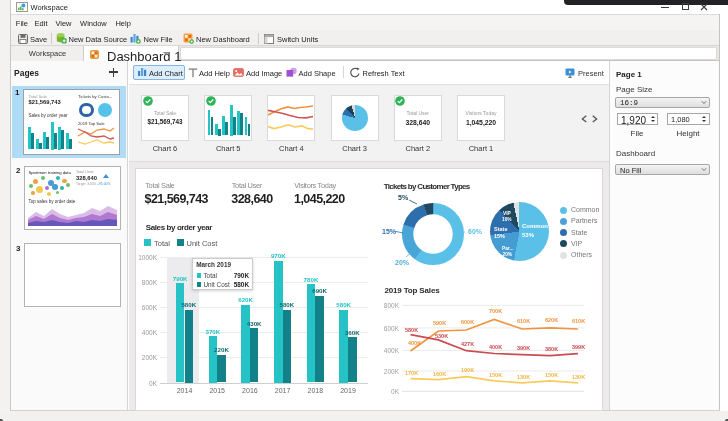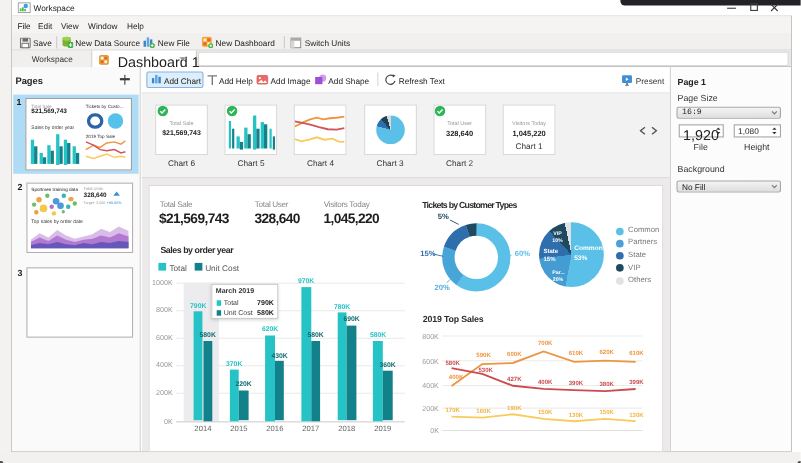--- a/index.html
+++ b/index.html
@@ -216,21 +216,21 @@
   <div class="abs" style="left:204.2px;top:95px;width:48px;height:46px;background:#fff;border:1px solid #d9d9d9;"></div>
   <div class="abs" style="left:267.4px;top:95px;width:48px;height:46px;background:#fff;border:1px solid #d9d9d9;"></div>
   <div class="abs" style="left:330.6px;top:95px;width:48px;height:46px;background:#fff;border:1px solid #d9d9d9;"></div>
   <div class="abs" style="left:393.8px;top:95px;width:48px;height:46px;background:#fff;border:1px solid #d9d9d9;"></div>
   <div class="abs" style="left:457px;top:95px;width:48px;height:46px;background:#fff;border:1px solid #d9d9d9;"></div>
   <div class="abs" style="left:141px;top:144px;width:48px;text-align:center;font-size:7.5px;color:#333;">Chart 6</div>
   <div class="abs" style="left:204.2px;top:144px;width:48px;text-align:center;font-size:7.5px;color:#333;">Chart 5</div>
   <div class="abs" style="left:267.4px;top:144px;width:48px;text-align:center;font-size:7.5px;color:#333;">Chart 4</div>
   <div class="abs" style="left:330.6px;top:144px;width:48px;text-align:center;font-size:7.5px;color:#333;">Chart 3</div>
   <div class="abs" style="left:393.8px;top:144px;width:48px;text-align:center;font-size:7.5px;color:#333;">Chart 2</div>
-  <div class="abs" style="left:457px;top:128px;width:48px;text-align:center;font-size:7.5px;color:#333;">Chart 1</div>
+  <div class="abs" style="left:457px;top:144px;width:48px;text-align:center;font-size:7.5px;color:#333;">Chart 1</div>
 
   <svg class="abs" style="left:142.5px;top:96px;" width="10" height="10" viewBox="0 0 10 10">
       <circle cx="5" cy="5" r="4.8" fill="#2fb457"></circle>
       <path d="M2.7 5.1 L4.3 6.7 L7.3 3.5" stroke="#fff" stroke-width="1.2" fill="none"></path>
     </svg>
   <svg class="abs" style="left:205.7px;top:96px;" width="10" height="10" viewBox="0 0 10 10">
       <circle cx="5" cy="5" r="4.8" fill="#2fb457"></circle>
       <path d="M2.7 5.1 L4.3 6.7 L7.3 3.5" stroke="#fff" stroke-width="1.2" fill="none"></path>
     </svg>
   <svg class="abs" style="left:395.3px;top:96px;" width="10" height="10" viewBox="0 0 10 10">
@@ -420,28 +420,28 @@
 
   <div class="abs" style="left:609px;top:61px;width:109.5px;height:349px;background:#fcfcfc;border-left:1px solid #d6d4d2;"></div>
   <div class="abs b" style="left:616px;top:69.5px;font-size:8px;color:#222;">Page 1</div>
   <div class="abs" style="left:616px;top:85px;font-size:8px;color:#333;">Page Size</div>
   <div class="abs" style="left:614.5px;top:96.5px;width:95.5px;height:11px;background:linear-gradient(#f4f4f4,#dedede);border:1px solid #a6a6a6;border-radius:2px;"></div>
   <div class="abs" style="left:620px;top:98.5px;font-size:7.5px;color:#222;font-family:Liberation Mono, monospace;">16:9</div>
   <svg class="abs" style="left:700.5px;top:100px;" width="6" height="5" viewBox="0 0 6 5">
       <polyline points="0.8,1.2 3,3.6 5.2,1.2" fill="none" stroke="#777" stroke-width="1"></polyline>
     </svg>
   <div class="abs" style="left:616.5px;top:113px;width:41.5px;height:11.5px;background:#fff;border:1px solid #a6a6a6;"></div>
-  <div class="abs" style="left:621px;top:115px;font-size:13px;color:#222;">1,920</div>
+  <div class="abs" style="left:621px;top:115px;font-size:10px;color:#222;">1,920</div>
   <div class="abs" style="left:650.5px;top:116px;width:0;height:0;border-left:2.2px solid transparent;border-right:2.2px solid transparent;border-bottom:2.6px solid #333;"></div>
   <div class="abs" style="left:650.5px;top:119.8px;width:0;height:0;border-left:2.2px solid transparent;border-right:2.2px solid transparent;border-top:2.6px solid #333;"></div>
   <div class="abs" style="left:666.5px;top:113px;width:43px;height:11.5px;background:#fff;border:1px solid #a6a6a6;"></div>
   <div class="abs" style="left:671px;top:115px;font-size:7.5px;color:#222;">1,080</div>
   <div class="abs" style="left:702px;top:116px;width:0;height:0;border-left:2.2px solid transparent;border-right:2.2px solid transparent;border-bottom:2.6px solid #333;"></div>
   <div class="abs" style="left:702px;top:119.8px;width:0;height:0;border-left:2.2px solid transparent;border-right:2.2px solid transparent;border-top:2.6px solid #333;"></div>
   <div class="abs" style="left:622px;top:128.5px;width:30px;text-align:center;font-size:8px;color:#333;">File</div>
   <div class="abs" style="left:672px;top:128.5px;width:32px;text-align:center;font-size:8px;color:#333;">Height</div>
-  <div class="abs" style="left:616px;top:148.5px;font-size:8px;color:#333;">Background</div>
+  <div class="abs" style="left:616px;top:148.5px;font-size:8px;color:#333;">Dashboard</div>
   <div class="abs" style="left:614.5px;top:163.5px;width:95.5px;height:11px;background:linear-gradient(#f4f4f4,#dedede);border:1px solid #a6a6a6;border-radius:2px;"></div>
   <div class="abs" style="left:620px;top:165.5px;font-size:7.5px;color:#222;">No Fill</div>
   <svg class="abs" style="left:700.5px;top:167px;" width="6" height="5" viewBox="0 0 6 5">
       <polyline points="0.8,1.2 3,3.6 5.2,1.2" fill="none" stroke="#777" stroke-width="1"></polyline>
     </svg>
 </div>
 
 </body></html>

